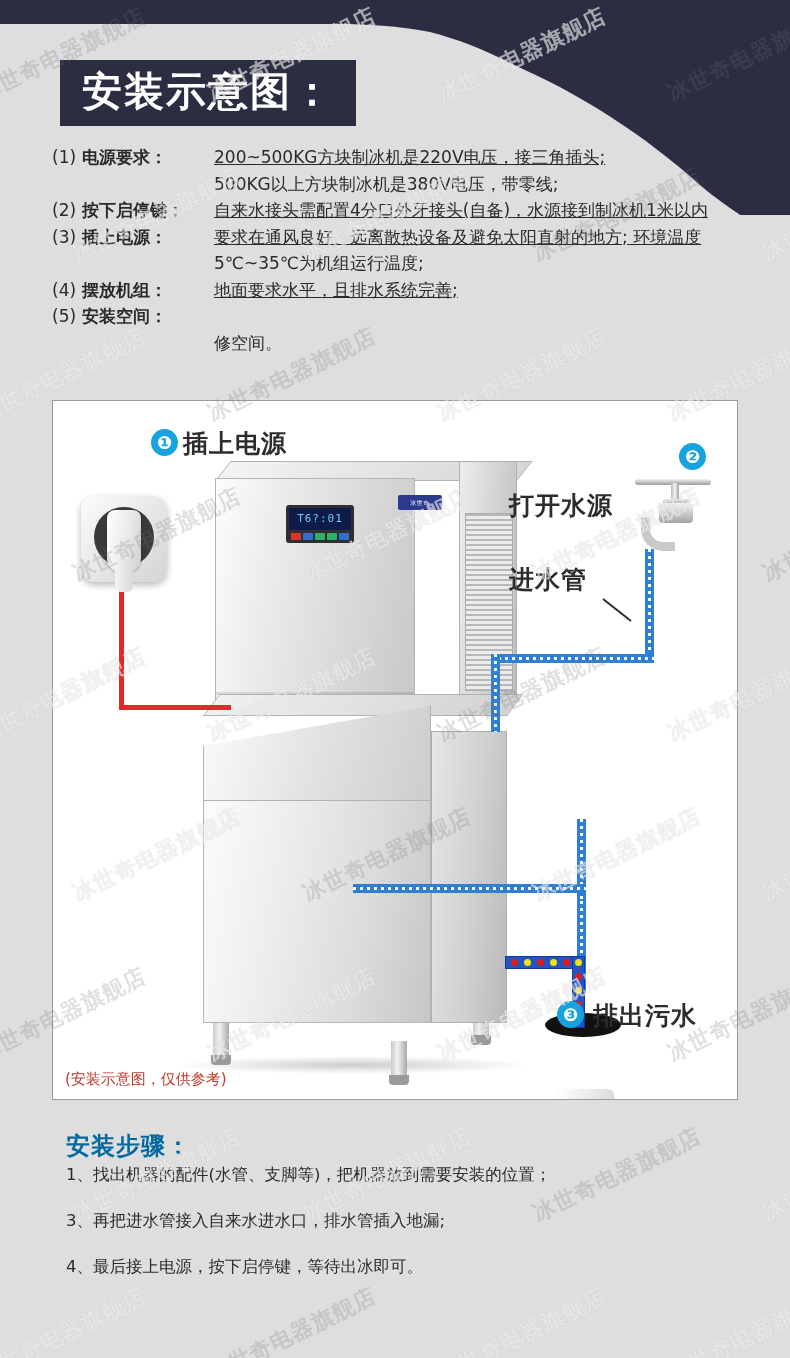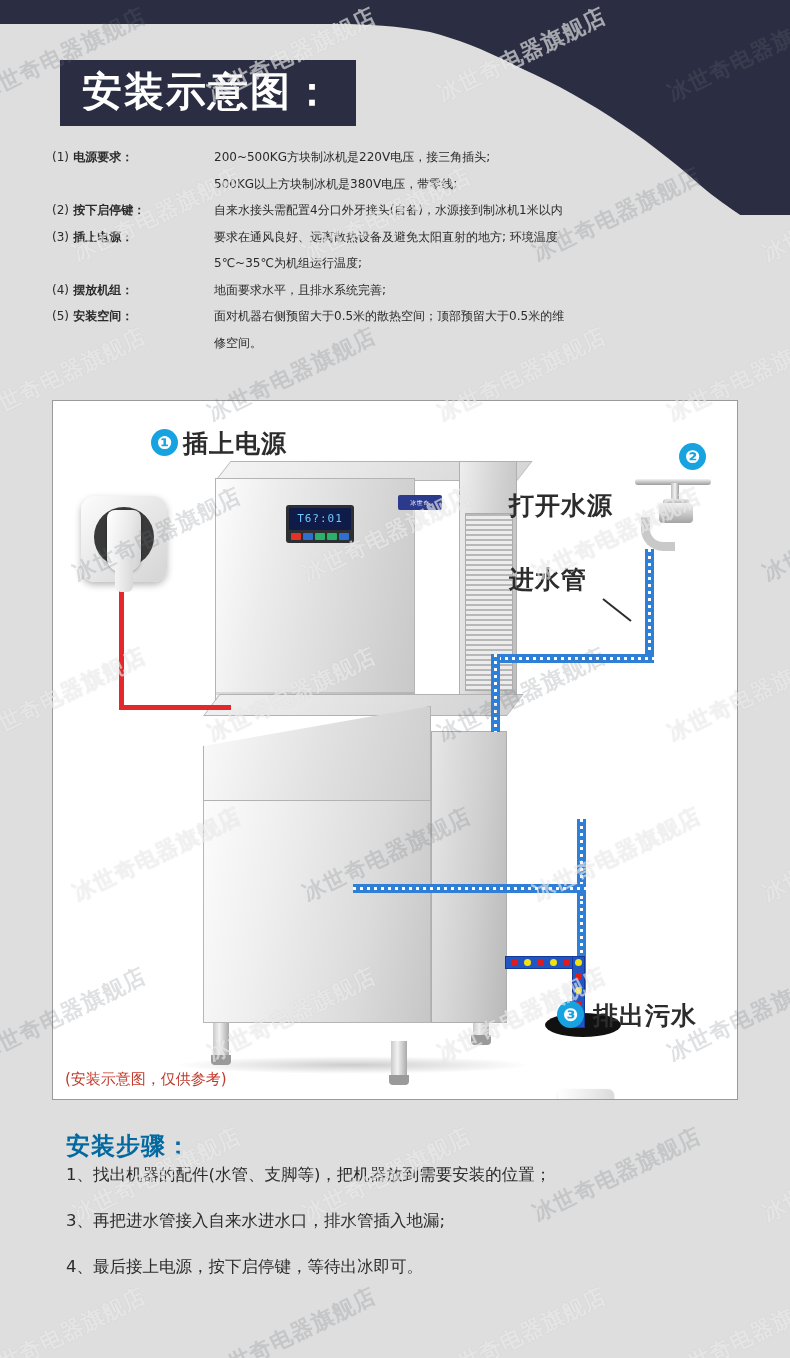--- a/index.html
+++ b/index.html
@@ -55,32 +55,32 @@
     font-family: "DejaVu Sans", "Liberation Sans", sans-serif;
   }
 
   
   #specs {
     position: absolute;
     left: 52px; top: 144px;
     width: 700px;
     z-index: 10;
     color: #2a2a2a;
-    font-size: 12px;
+    font-size: 17px;
     line-height: 26.5px;
   }
   .spec-row { display: flex; align-items: flex-start; }
   .spec-label {
     width: 162px;
     flex: 0 0 162px;
     white-space: nowrap;
     font-weight: 700;
   }
   .spec-label .num { font-weight: 400; }
-  .spec-text { flex: 1; }
+  .spec-text { flex: 1; text-decoration: underline; }
   .spec-cont { padding-left: 162px; }
 
   
   #diagram {
     position: absolute;
     left: 52px; top: 400px;
     width: 686px; height: 700px;
     background: #ffffff;
     border: 1px solid #9a9a9a;
     outline: 7px solid #dedede;
@@ -455,21 +455,20 @@
       <span>摆放机组：</span>
     </div>
     <div class="spec-text">地面要求水平，且排水系统完善;</div>
   </div>
 
   <div class="spec-row">
     <div class="spec-label">
       <span class="num">(5)</span>
       <span>安装空间：</span>
     </div>
-    <div class="spec-text">面对机器右侧预留大于0.5米的散热空间；顶部预留大于0.5米的维</div>
   </div>
   <div class="spec-cont">修空间。</div>
 </div>
 
 <div id="diagram">
   <div id="diagram-inner">
 
     <div class="callout-num" style="left:98px; top:28px;">❶</div>
     <div class="callout-label" style="left:130px; top:26px;">插上电源</div>
 

